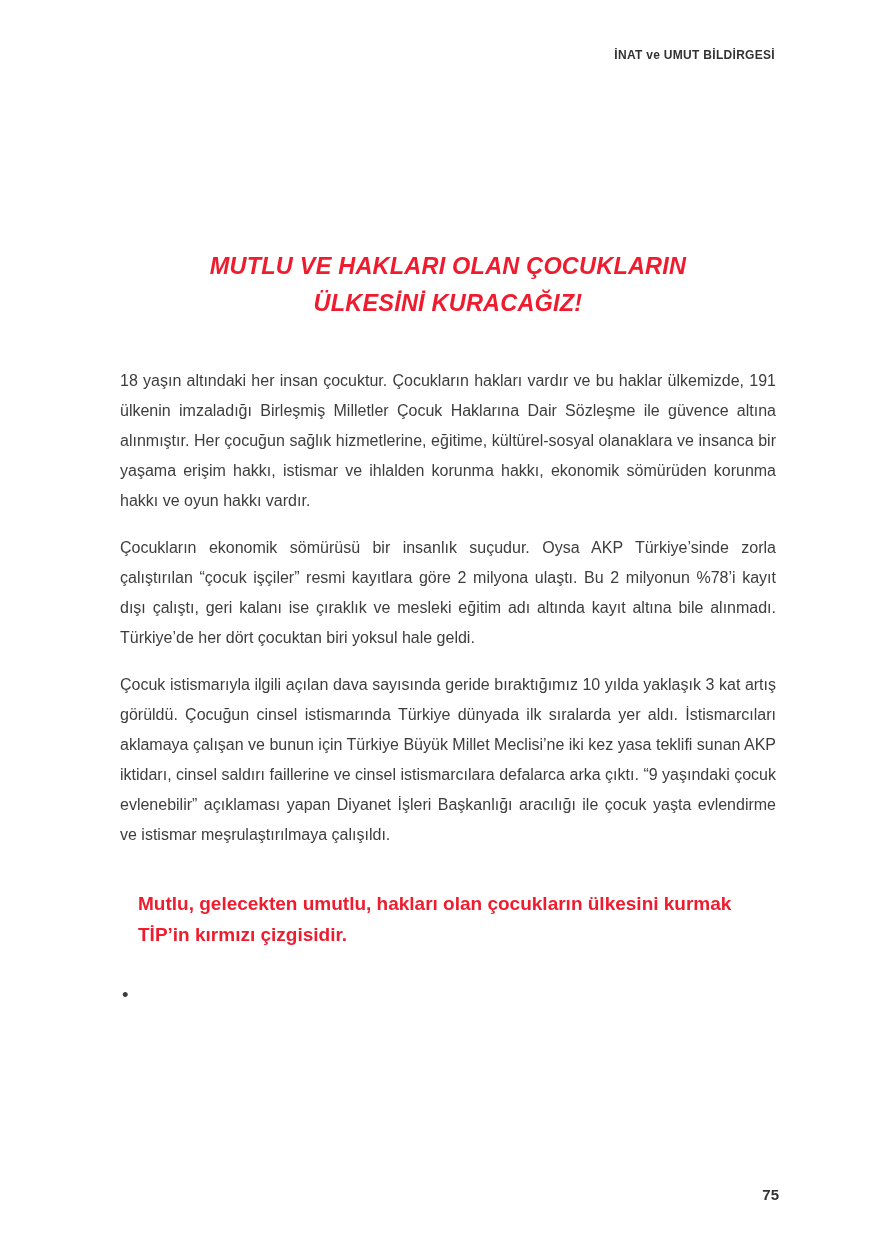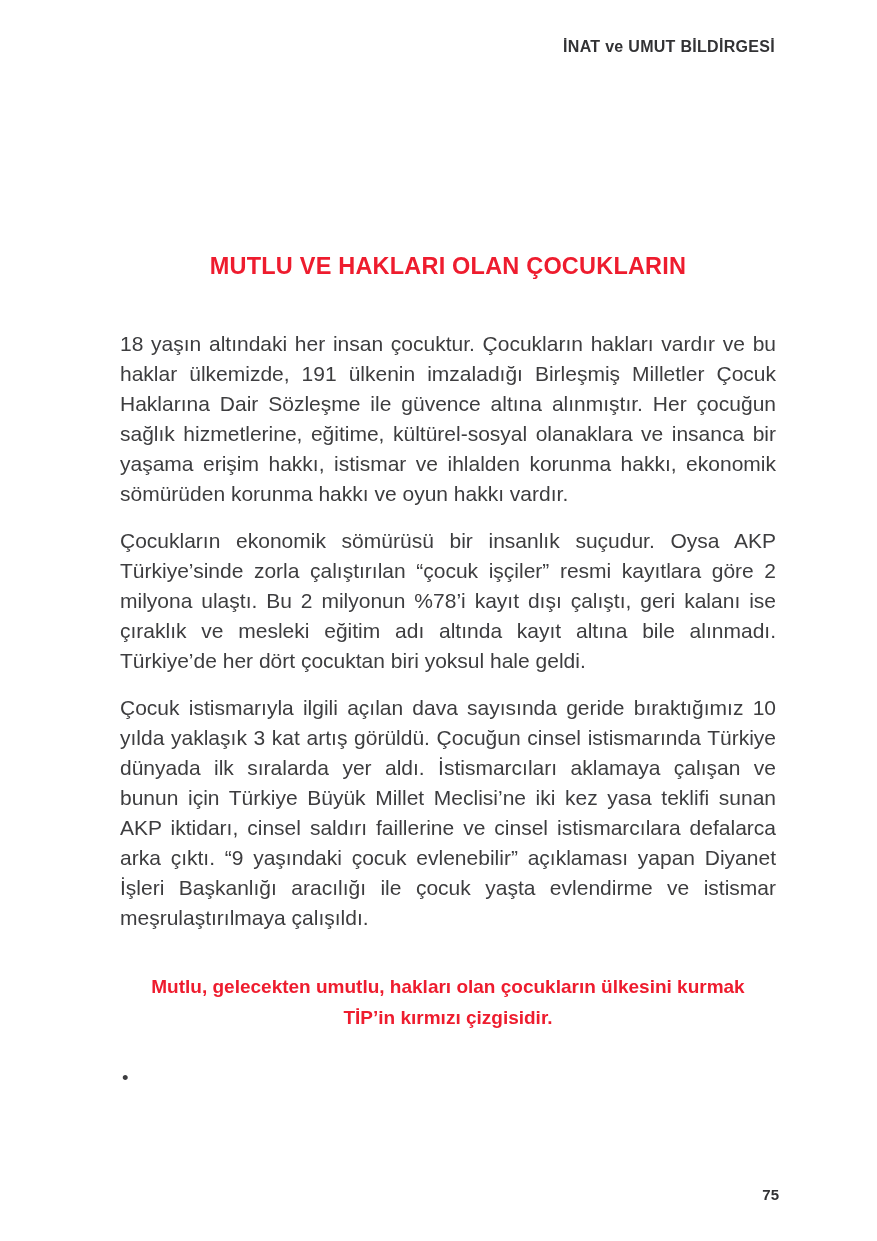--- a/index.html
+++ b/index.html
@@ -13,23 +13,23 @@
     height: 1241px;
     margin: 0 auto;
     background: #ffffff;
     font-family: "Liberation Sans", sans-serif;
     color: #3d3d3f;
     box-sizing: border-box;
     overflow: hidden;
   }
   .running-header {
     position: absolute;
-    top: 38px;
+    top: 48px;
     right: 102px;
-    font-size: 16px;
+    font-size: 12px;
     font-weight: bold;
     letter-spacing: 0.3px;
     color: #323234;
     text-align: right;
   }
   .content {
     position: absolute;
     left: 120px;
     width: 656px;
     top: 248px;
@@ -38,30 +38,31 @@
     text-align: center;
     color: #ee1c2e;
     font-size: 23.5px;
     line-height: 37px;
     font-weight: bold;
     letter-spacing: 0.2px;
     margin: 0 0 44px 0;
   }
   .doc-title .line {
     display: block;
+    font-style: italic;
   }
   .body-paragraph {
-    font-size: 21px;
+    font-size: 16px;
     line-height: 30px;
     text-align: justify;
     color: #3d3d3f;
     margin: 0 0 17px 0;
   }
   .sub-heading {
-    text-align: center;
+    text-align: left;
     color: #ee1c2e;
     font-size: 19px;
     line-height: 31px;
     font-weight: bold;
     margin: 38px auto 30px auto;
     max-width: 620px;
   }
   .bullet-list {
     margin: 0;
     padding: 0;
@@ -96,20 +97,21 @@
 <body>
 
 <div class="page">
 
   <div class="running-header">İNAT ve UMUT BİLDİRGESİ</div>
 
   <div class="content">
 
     <h1 class="doc-title">
       <span class="line">MUTLU VE HAKLARI OLAN ÇOCUKLARIN</span>
+      <span class="line">ÜLKESİNİ KURACAĞIZ!</span>
     </h1>
 
     <p class="body-paragraph">18 yaşın altındaki her insan çocuktur. Çocukların hakları vardır ve bu haklar ülkemizde, 191 ülkenin imzaladığı Birleşmiş Milletler Çocuk Haklarına Dair Sözleşme ile güvence altına alınmıştır. Her çocuğun sağlık hizmetlerine, eğitime, kültürel-sosyal olanaklara ve insanca bir yaşama erişim hakkı, istismar ve ihlalden korunma hakkı, ekonomik sömürüden korunma hakkı ve oyun hakkı vardır.</p>
 
     <p class="body-paragraph">Çocukların ekonomik sömürüsü bir insanlık suçudur. Oysa AKP Türkiye’sinde zorla çalıştırılan “çocuk işçiler” resmi kayıtlara göre 2 milyona ulaştı. Bu 2 milyonun %78’i kayıt dışı çalıştı, geri kalanı ise çıraklık ve mesleki eğitim adı altında kayıt altına bile alınmadı. Türkiye’de her dört çocuktan biri yoksul hale geldi.</p>
 
     <p class="body-paragraph">Çocuk istismarıyla ilgili açılan dava sayısında geride bıraktığımız 10 yılda yaklaşık 3 kat artış görüldü. Çocuğun cinsel istismarında Türkiye dünyada ilk sıralarda yer aldı. İstismarcıları aklamaya çalışan ve bunun için Türkiye Büyük Millet Meclisi’ne iki kez yasa teklifi sunan AKP iktidarı, cinsel saldırı faillerine ve cinsel istismarcılara defalarca arka çıktı. “9 yaşındaki çocuk evlenebilir” açıklaması yapan Diyanet İşleri Başkanlığı aracılığı ile çocuk yaşta evlendirme ve istismar meşrulaştırılmaya çalışıldı.</p>
 
     <h2 class="sub-heading">Mutlu, gelecekten umutlu, hakları olan çocukların ülkesini kurmak TİP’in kırmızı çizgisidir.</h2>
 

